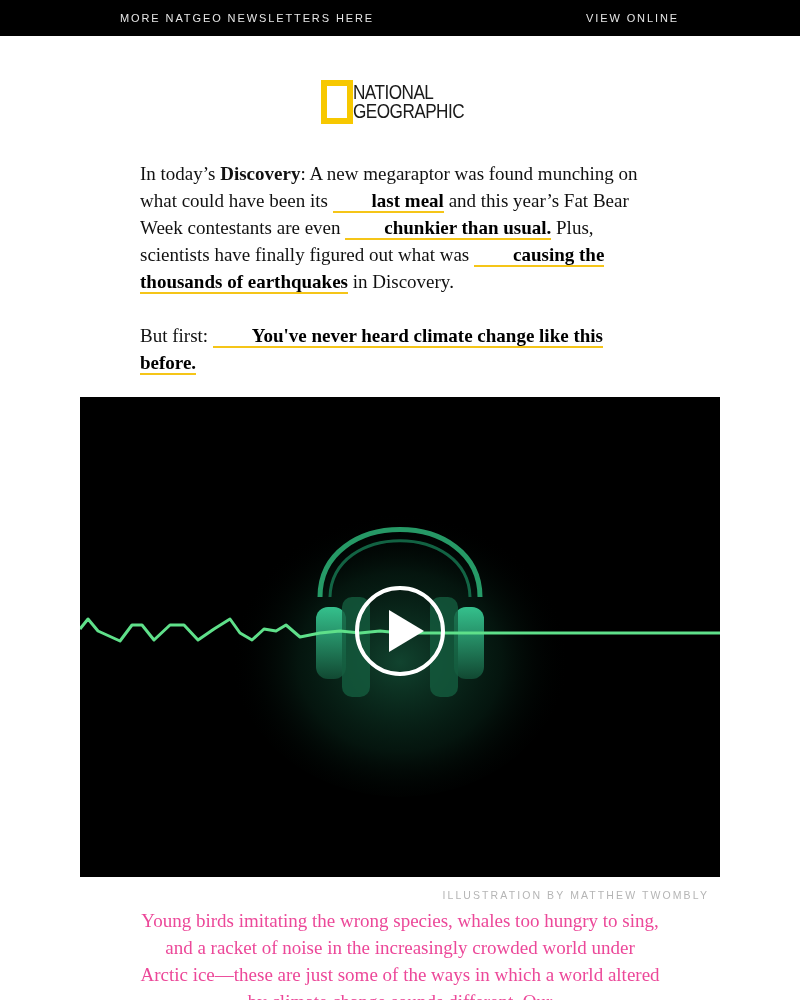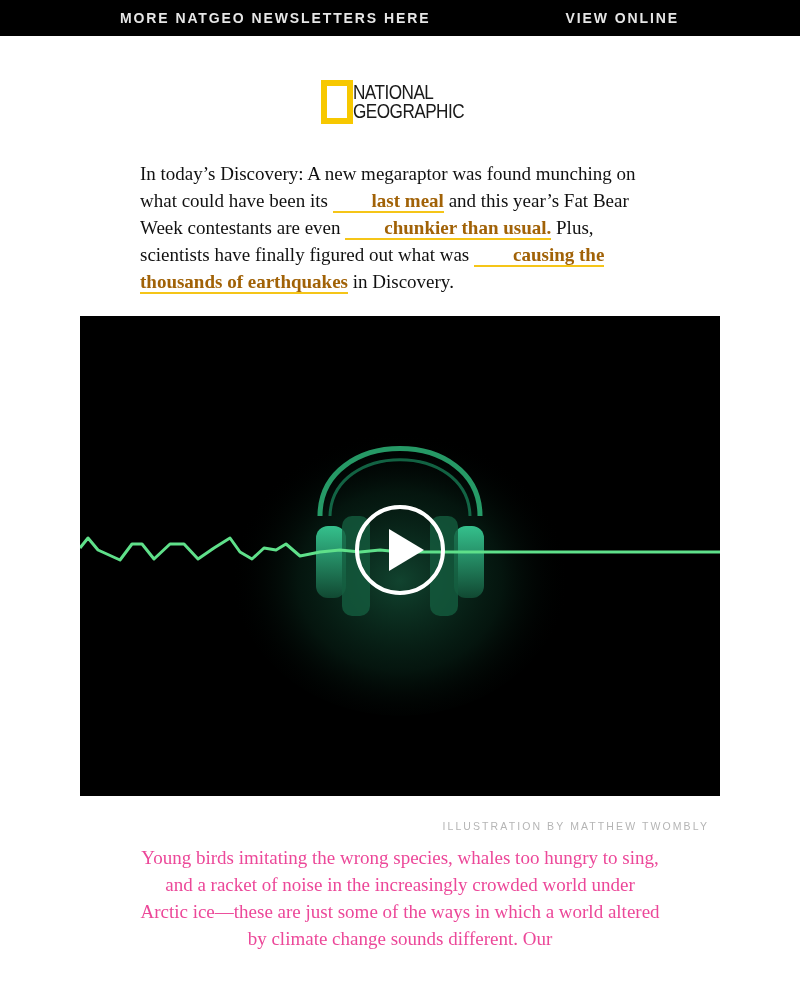--- a/index.html
+++ b/index.html
@@ -5,59 +5,59 @@
   * { box-sizing: border-box; margin: 0; padding: 0; }
   html, body { width: 800px; height: 1000px; overflow: hidden; background: #ffffff; }
   body { font-family: "DejaVu Serif", "Liberation Serif", serif; color: #000; }
 
   .topbar {
     height: 36px; background: #000; display: flex; align-items: center;
     justify-content: space-between; padding: 0 121px 0 120px;
   }
   .topbar a {
     color: #e6e6e6; text-decoration: none; font-family: "Liberation Sans", sans-serif;
-    font-size: 14px; letter-spacing: 1.9px; text-transform: uppercase; font-weight: bold;
+    font-size: 11px; letter-spacing: 1.9px; text-transform: uppercase;
   }
 
   .logo-wrap { display: flex; justify-content: center; padding-top: 44px; height: 124px; }
   .logo { display: flex; align-items: center; height: 44px; }
   .logo-box { width: 32px; height: 44px; border: 6px solid #f7c800; }
   .logo-text {
     font-family: "Liberation Sans", sans-serif; font-size: 19.5px; line-height: 19px;
     color: #1a1a1a; letter-spacing: -0.6px; font-weight: normal; transform: scaleX(0.88); transform-origin: left center;
   }
 
   .intro {
     width: 520px; margin: 0 auto; font-family: "Liberation Serif", serif;
     font-size: 19px; line-height: 27px; color: #111;
   }
   .intro p { margin-bottom: 27px; }
-  .intro b { font-weight: normal; }
+  .intro b { font-weight: bold; }
   .intro a {
-    color: #a16207; font-weight: bold; text-decoration: none;
+    color: #000000; font-weight: bold; text-decoration: none;
     border-bottom: 2px solid #f5c518; padding-bottom: 0px; padding-left: 39px;
   }
 
   .video {
     position: relative; width: 640px; height: 480px; margin: -6px auto 0;
     background: #000; overflow: hidden;
   }
   .video svg.art { position: absolute; left: 0; top: 0; }
   .play-btn {
     position: absolute; left: 275px; top: 189px; width: 90px; height: 90px;
     border: 4px solid #fff; border-radius: 50%; cursor: pointer;
   }
   .play-btn .tri {
     position: absolute; left: 30px; top: 20px; width: 0; height: 0;
     border-top: 21px solid transparent; border-bottom: 21px solid transparent;
     border-left: 35px solid #fff;
   }
 
   .credit {
-    width: 640px; margin: 12px auto; text-align: right; padding: 12px 11px 0 0;
+    width: 640px; margin: 0 auto; text-align: right; padding: 12px 11px 0 0;
     font-family: "Liberation Sans", sans-serif; font-size: 10.5px;
     letter-spacing: 2.1px; color: #b5b5b5; text-transform: uppercase; height: 24px;
   }
 
   .body-text {
     width: 520px; margin: 6px auto 0; text-align: center;
     font-family: "Liberation Serif", serif; font-size: 19px; line-height: 27px; color: #ec4899;
   }
 </style>
 </head>
@@ -73,20 +73,21 @@
     <div class="logo-box"></div>
     <div class="logo-text">
       <div>NATIONAL</div>
       <div>GEOGRAPHIC</div>
     </div>
   </div>
 </div>
 
 <div class="intro">
   <p><span>In today’s </span><b>Discovery</b><span>: A new megaraptor was found munching on what could have been its </span><a href="#">last meal</a><span> and this year’s Fat Bear Week contestants are even </span><a href="#">chunkier than usual.</a><span> Plus, scientists have finally figured out what was </span><a href="#">causing the thousands of earthquakes</a><span> in Discovery.</span></p>
+  <p><span>But first: </span><a href="#">You've never heard climate change like this before.</a></p>
 </div>
 
 <div class="video">
   <svg class="art" width="640" height="480" viewBox="0 0 640 480">
     <defs>
       <radialGradient id="glow" cx="50%" cy="55%" r="50%">
         <stop offset="0%" stop-color="#1f7a55" stop-opacity="0.55"></stop>
         <stop offset="60%" stop-color="#0d3b28" stop-opacity="0.35"></stop>
         <stop offset="100%" stop-color="#000" stop-opacity="0"></stop>
       </radialGradient>

